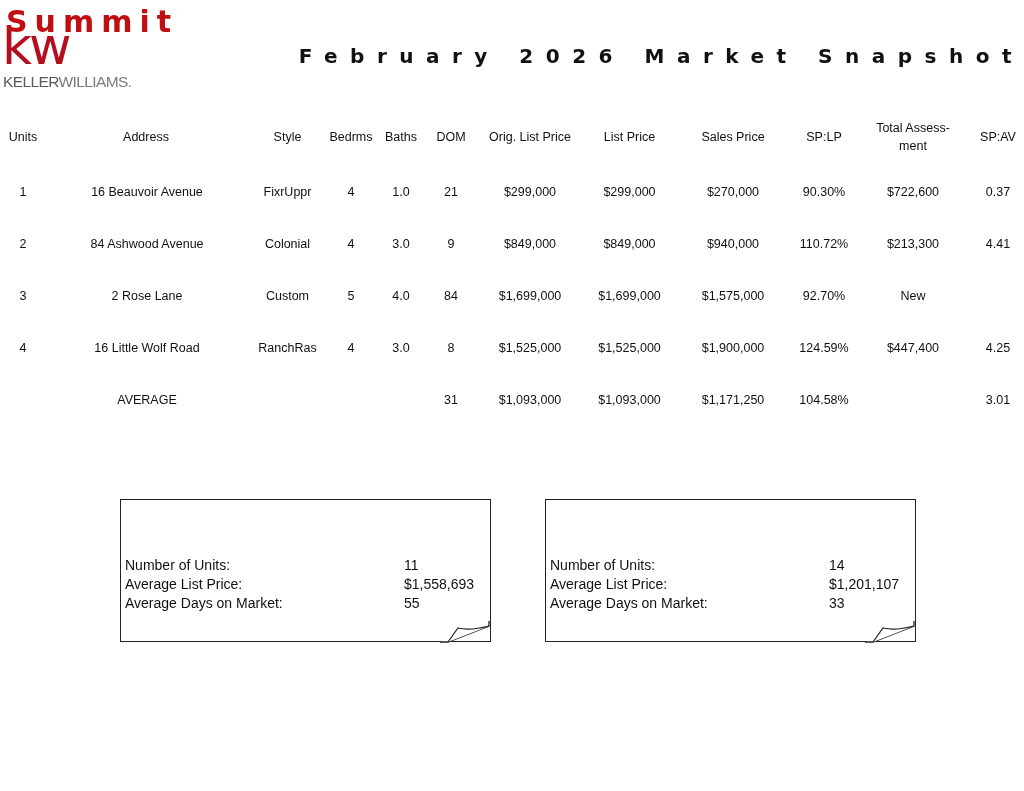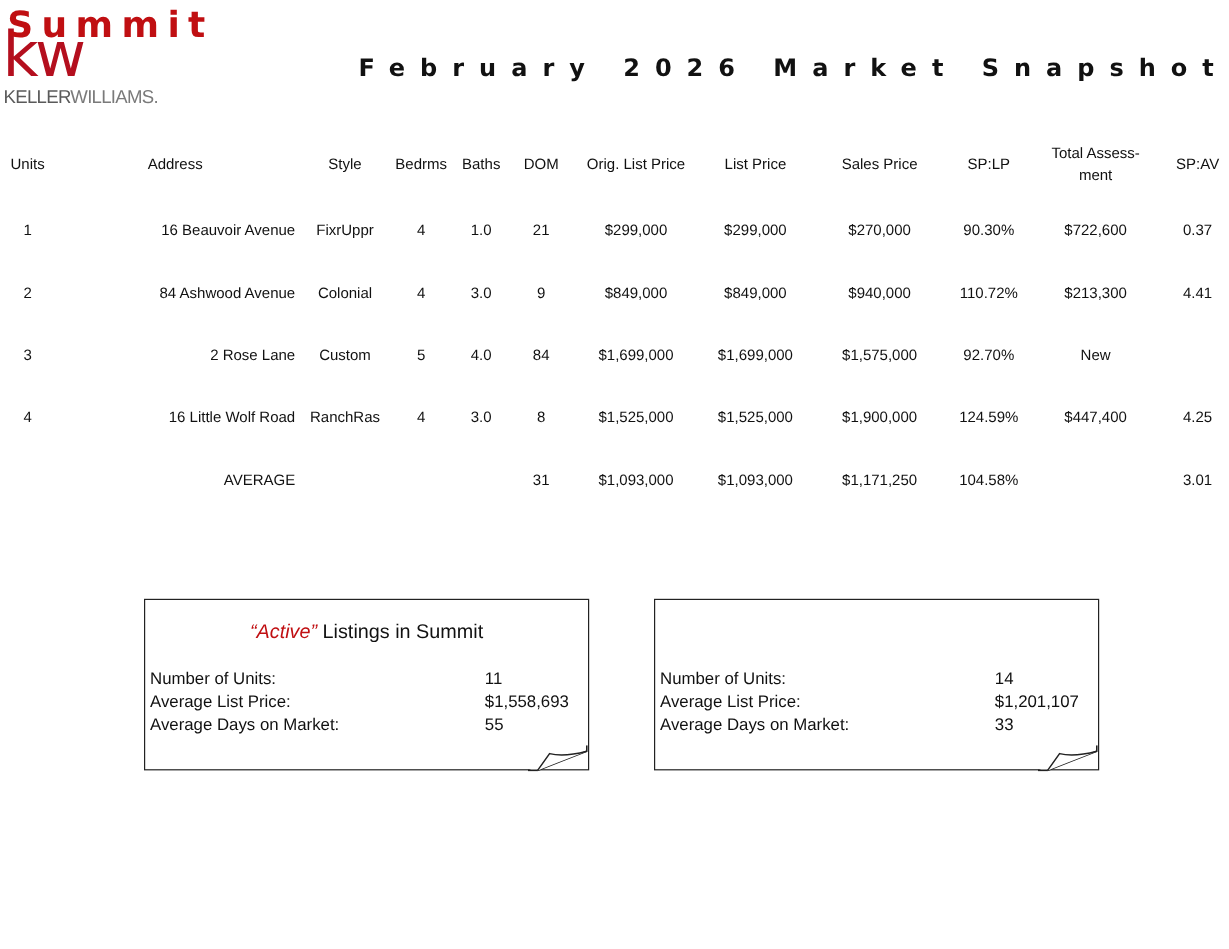--- a/index.html
+++ b/index.html
@@ -11,21 +11,21 @@
     .logo-name { position: absolute; left: 1px; top: 47px; font-family: Liberation Sans, sans-serif; font-size: 15.5px; color: #7a7a7a; letter-spacing: -0.6px; white-space: nowrap; }
     .logo-name b { font-weight: normal; color: #5a5a5a; }
 
     .title { position: absolute; left: 0; width: 932px; top: 4px; font-family: "DejaVu Sans", sans-serif; font-weight: bold; font-size: 30px; color: #c00f12; letter-spacing: 7px; padding-left: 6px; }
     .subtitle { position: absolute; left: 0; width: 1024px; top: 44px; text-align: right; font-family: "DejaVu Sans", sans-serif; font-weight: bold; font-size: 20px; color: #111; letter-spacing: 12.5px; padding-left: 10px; }
 
     table.grid { position: absolute; left: 0; top: 108px; border-collapse: collapse; font-size: 12.5px; }
     table.grid th, table.grid td { padding: 0; text-align: center; vertical-align: middle; white-space: nowrap; }
     table.grid th { font-weight: normal; height: 58px; line-height: 18px; }
     table.grid td { height: 52px; }
-    table.grid td.addr, table.grid th.addr-h { text-align: right; }
+    table.grid td.addr, table.grid th.addr-h { text-align: center; }
     table.grid th.addr-h { text-align: center; }
     table.grid td.addr { padding-left: 2px; }
 
     .card { position: absolute; top: 499px; width: 371px; height: 143px; border: 1.3px solid #222; background: #fff; }
     .card-active { left: 120px; }
     .card-contract { left: 545px; }
     .card-title { position: absolute; top: 18px; left: 0; width: 100%; text-align: center; font-size: 16.5px; }
     .card-title em { color: #c00f12; font-style: italic; }
     .card-rows { position: absolute; top: 56px; left: 4px; width: 360px; font-size: 14px; line-height: 19px; }
     .card-row { position: relative; height: 19px; }
@@ -146,21 +146,20 @@
       <td>$1,093,000</td>
       <td>$1,171,250</td>
       <td>104.58%</td>
       <td></td>
       <td>3.01</td>
     </tr>
   </tbody>
 </table>
 
 <div class="card card-active">
-  <div class="card-title"><em>“Active”</em><span> Listings in Summit</span></div>
   <div class="card-rows">
     <div class="card-row">
         <span class="lbl">Number of Units:</span>
         <span class="val">11</span>
       </div>
     <div class="card-row">
         <span class="lbl">Average List Price:</span>
         <span class="val">$1,558,693</span>
       </div>
     <div class="card-row">

